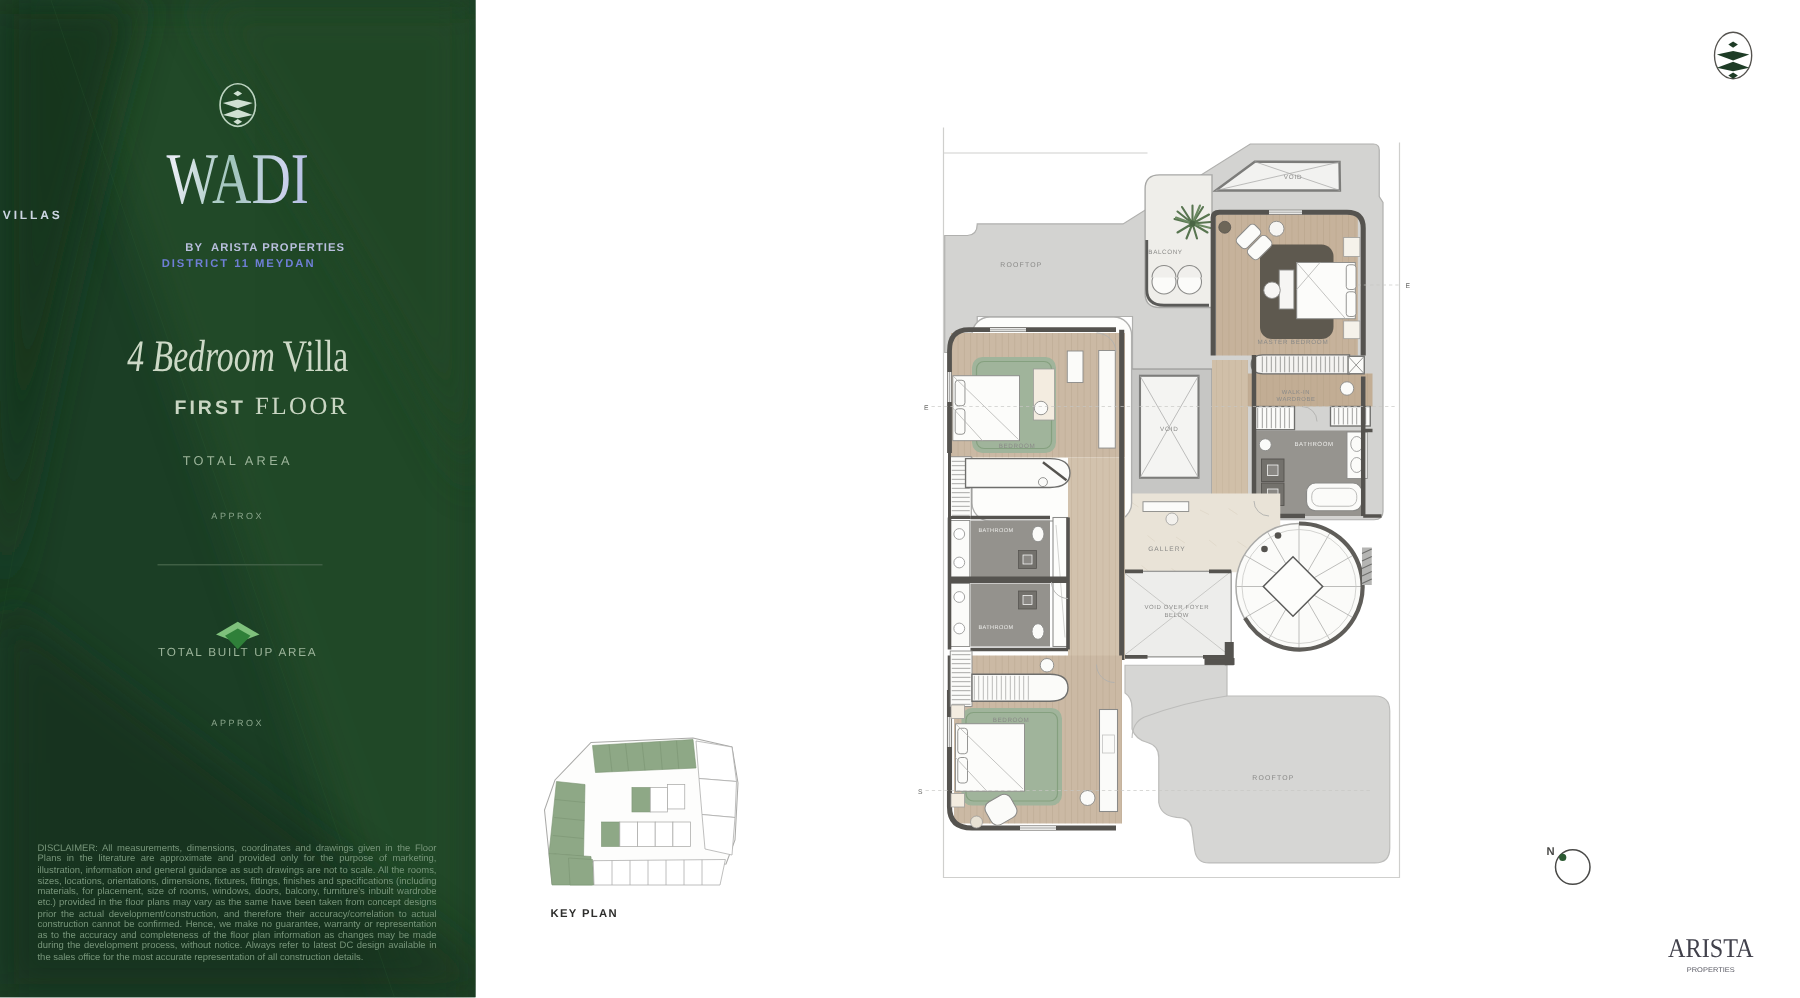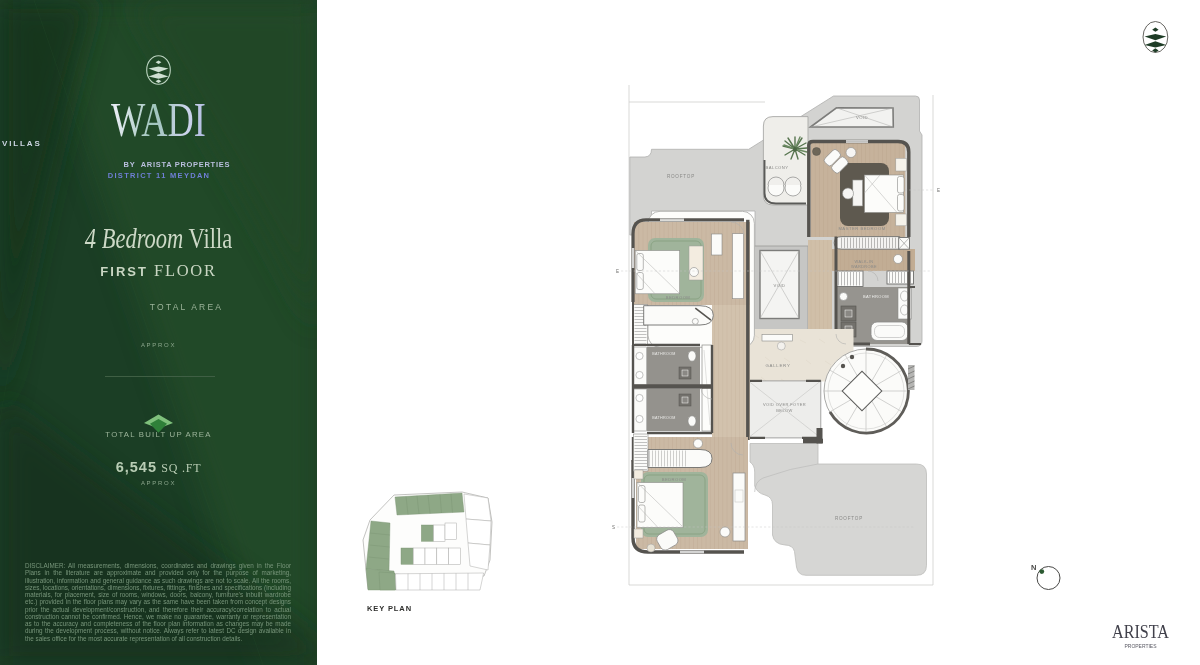--- a/index.html
+++ b/index.html
@@ -7,24 +7,24 @@
        font-family:"Liberation Sans",sans-serif;}
   #page{position:relative;width:1200px;height:665px;}
   
   #side{position:absolute;left:0;top:0;width:317px;height:665px;
         background:#1b3d24;overflow:hidden;text-decoration:underline;}
   #sidebg{position:absolute;left:0;top:0;}
   .sc{position:absolute;left:0;width:317px;text-align:center;color:#cfdac9;}
   #villa{top:221px;font-family:"Liberation Serif",serif;font-size:30px;color:#cdd9c7;
          transform:scaleX(0.75);}
   #villa i{font-style:italic;}
-  #floorline{top:260.5px;font-size:15px;letter-spacing:2px;color:#c9d6c3;}
+  #floorline{top:260.5px;font-size:15px;letter-spacing:2px;color:#c9d6c3;padding-left:16px;}
   #floorline b{font-family:"Liberation Sans",sans-serif;font-weight:bold;font-size:13px;letter-spacing:2px;}
   #floorline span{font-family:"Liberation Serif",serif;font-size:16.5px;letter-spacing:1.7px;}
-  #totalarea{top:301.5px;font-size:8.5px;letter-spacing:2.2px;color:#9cb49a;margin-left:28px;}
+  #totalarea{top:301.5px;font-size:8.5px;letter-spacing:2.2px;color:#9cb49a;}
   #area1{top:322px;font-size:16px;color:#b9cdb5;}
   #area1 b{font-size:16px;letter-spacing:1.2px;}
   #area1 span{font-family:"Liberation Serif",serif;font-size:12.5px;letter-spacing:0.8px;}
   #approx1{top:342px;font-size:6px;letter-spacing:1.7px;color:#8aa58b;}
   #divider{position:absolute;left:105px;top:376px;width:110px;height:1px;background:#3f5f44;}
   #tbua{top:430px;font-size:7.8px;letter-spacing:1.2px;color:#9cb49a;}
   #area2{top:458px;font-size:15px;color:#b9cdb5;}
   #area2 b{font-size:14.5px;letter-spacing:1px;}
   #area2 span{font-family:"Liberation Serif",serif;font-size:12px;letter-spacing:0.8px;}
   #approx2{top:480px;font-size:6px;letter-spacing:1.7px;color:#8aa58b;}
@@ -84,21 +84,20 @@
     <div id="wadi">WADI</div>
     <div id="villas">VILLAS</div>
     <div id="byarista">BY&nbsp; ARISTA PROPERTIES</div>
     <div id="district">DISTRICT 11 MEYDAN</div>
     <div class="sc" id="villa"><i>4 Bedroom</i> Villa</div>
     <div class="sc" id="floorline"><b>FIRST</b> <span>FLOOR</span></div>
     <div class="sc" id="totalarea">TOTAL AREA</div>
     <div class="sc" id="approx1">APPROX</div>
     <div id="divider"></div>
     <div class="sc" id="tbua">TOTAL BUILT UP AREA</div>
-    <div class="sc" id="area2"><b>6,545</b> <span>SQ .FT</span></div>
     <div class="sc" id="approx2">APPROX</div>
     <div id="disc">DISCLAIMER: All measurements, dimensions, coordinates and drawings given in the Floor Plans in the literature are approximate and provided only for the purpose of marketing, illustration, information and general guidance as such drawings are not to scale. All the rooms, sizes, locations, orientations, dimensions, fixtures, fittings, finishes and specifications (including materials, for placement, size of rooms, windows, doors, balcony, furniture's inbuilt wardrobe etc.) provided in the floor plans may vary as the same have been taken from concept designs prior the actual development/construction, and therefore their accuracy/correlation to actual construction cannot be confirmed. Hence, we make no guarantee, warranty or representation as to the accuracy and completeness of the floor plan information as changes may be made during the development process, without notice. Always refer to latest DC design available in the sales office for the most accurate representation of all construction details.</div>
   </div>
 
   <svg id="plan" width="1200" height="665" viewBox="0 0 1200 665" style="position:absolute;left:0;top:0;">
     <defs>
       <pattern id="plank" width="4.2" height="12" patternUnits="userSpaceOnUse">
         <rect width="4.2" height="12" fill="none"></rect>
         <line x1="0" y1="0" x2="0" y2="12" stroke="#a08a6f" stroke-width="0.5" opacity="0.55"></line>
       </pattern>

